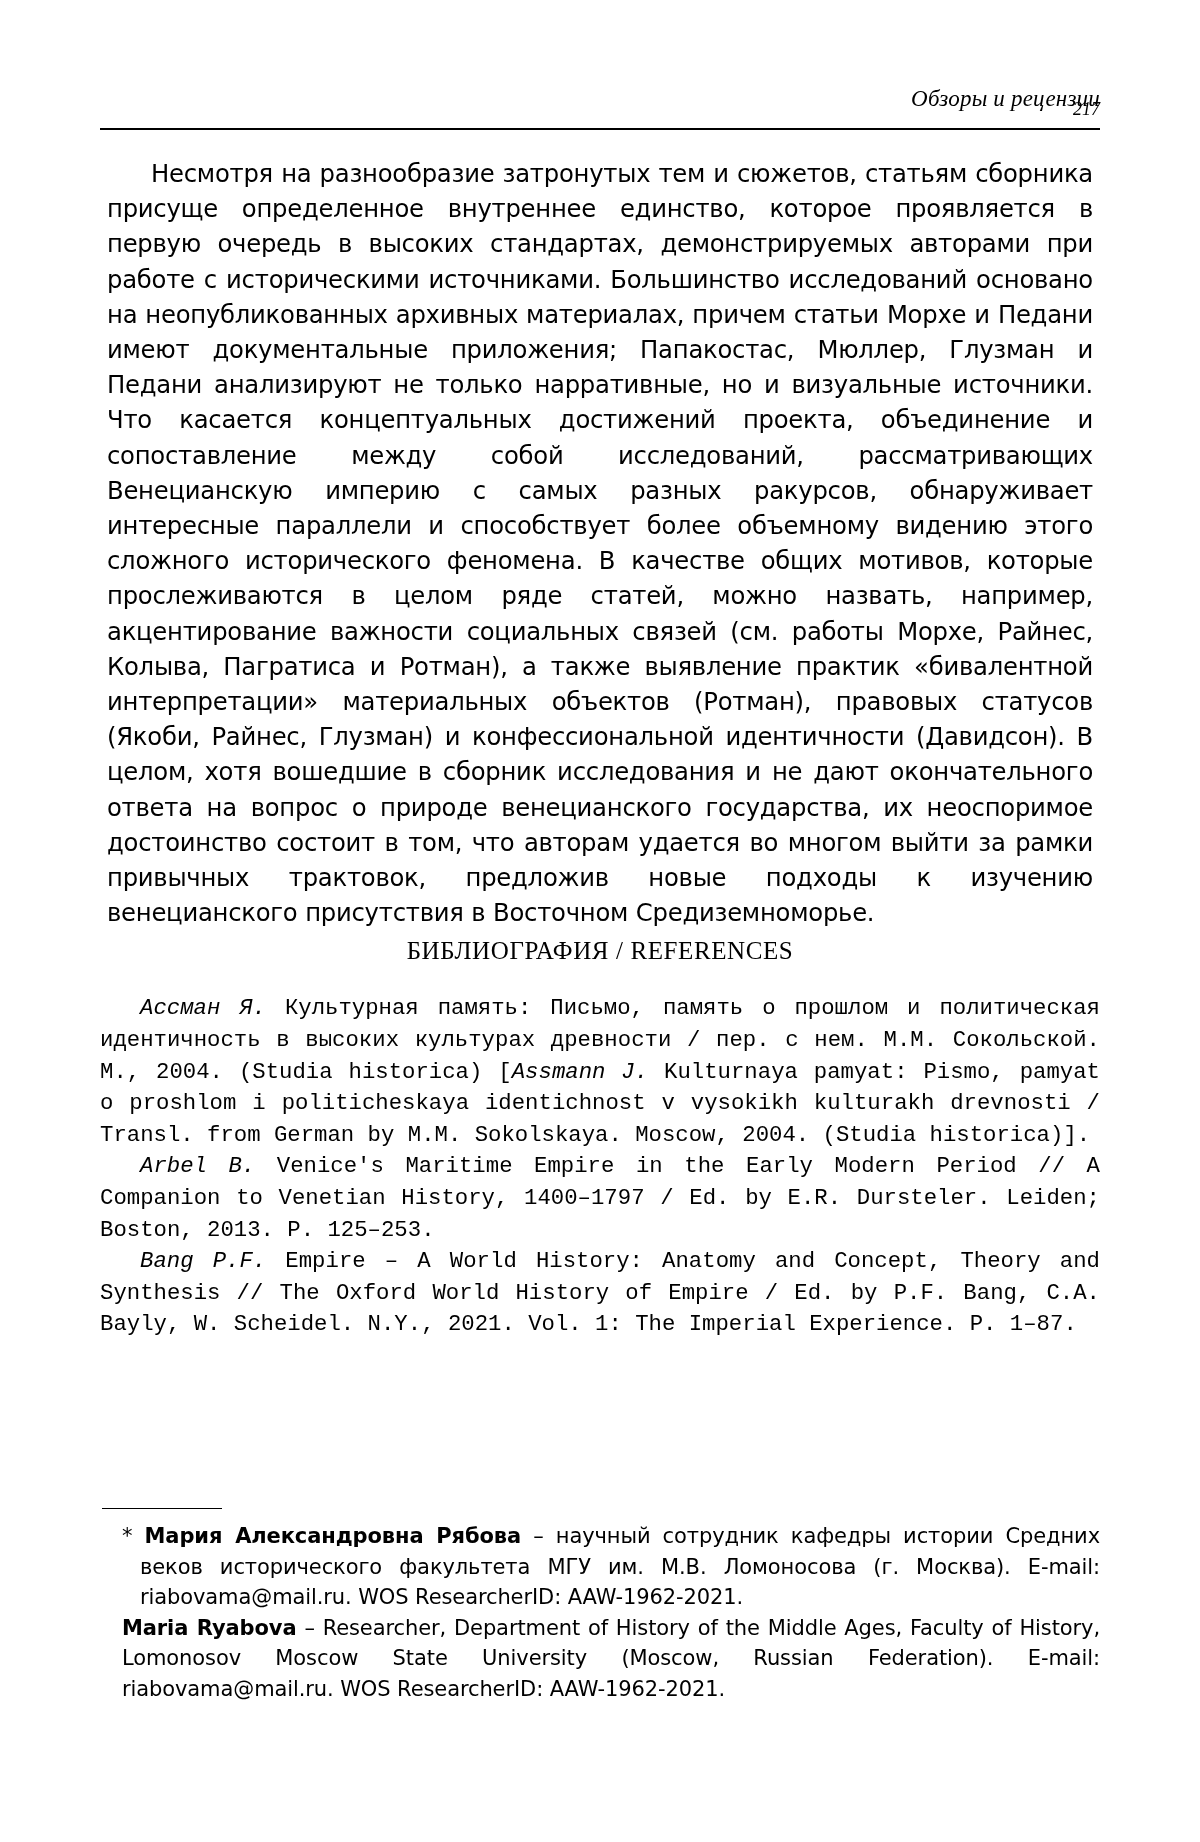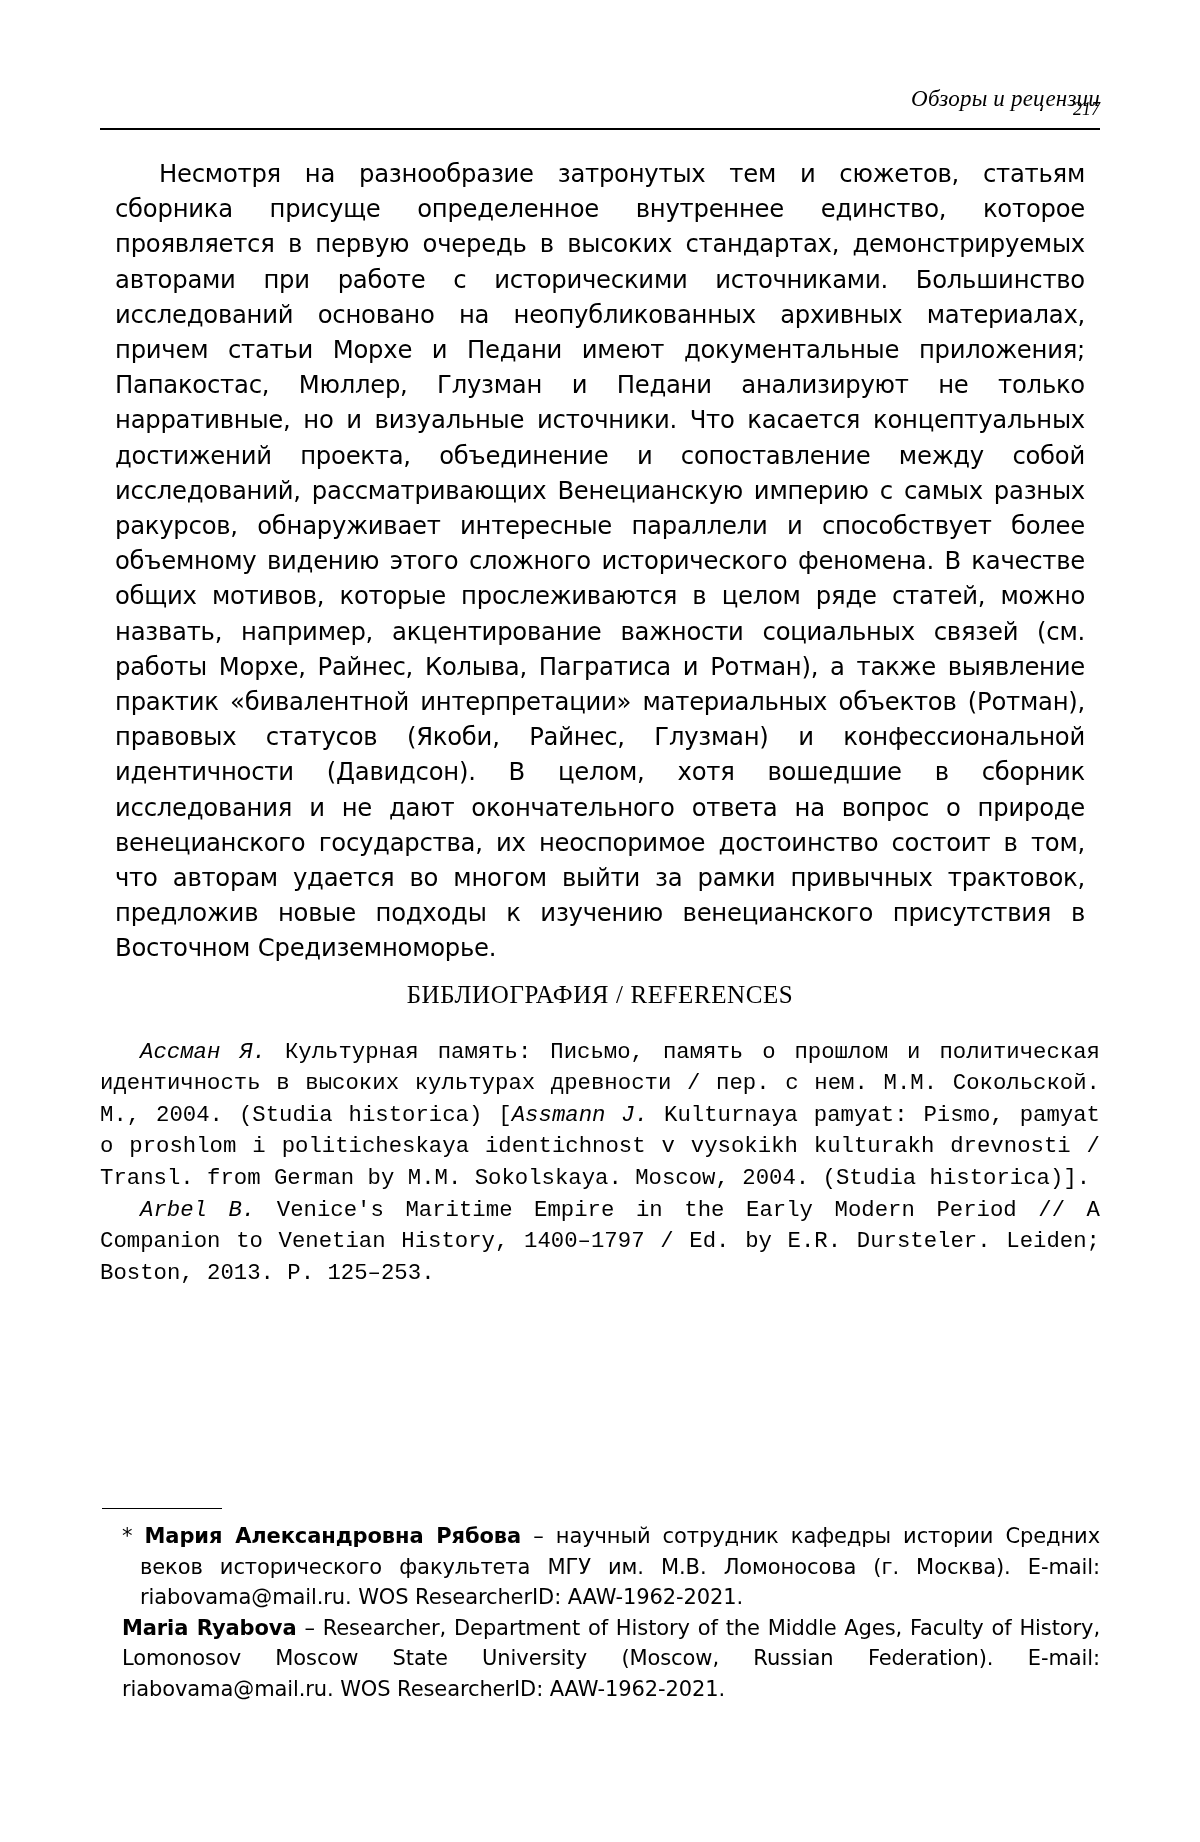--- a/index.html
+++ b/index.html
@@ -56,21 +56,21 @@
     margin-bottom: 26px;
   }
 
   
   .body-par {
     font-size: 24.3px;
     line-height: 35.2px;
     text-align: justify;
     text-justify: inter-word;
     text-indent: 44px;
-    margin: 15px;
+    margin: 7px;
     hyphens: manual;
     font-family: "DejaVu Sans", sans-serif;
     letter-spacing: -0.25px;
     word-spacing: 0.2px;
   }
   .signature {
     text-align: right;
     font-style: italic;
     font-size: 24px;
     margin-top: 20px;
@@ -144,20 +144,23 @@
 
     <p class="ref">
       <i>Ассман Я.</i><span> Культурная память: Письмо, память о прошлом и политическая идентичность в высоких культурах древности / пер. с нем. М.М. Сокольской. М., 2004. (Studia historica) [</span><i>Assmann J.</i><span> Kulturnaya pamyat: Pismo, pamyat o proshlom i politicheskaya identichnost v vysokikh kulturakh drevnosti / Transl. from German by M.M. Sokolskaya. Moscow, 2004. (Studia historica)].</span>
     </p>
 
 
     <p class="ref">
       <i>Arbel B.</i><span> Venice's Maritime Empire in the Early Modern Period // A Companion to Venetian History, 1400–1797 / Ed. by E.R. Dursteler. Leiden; Boston, 2013. P. 125–253.</span>
     </p>
 
+    <p class="ref">
+      <i>Bang P.F.</i><span> Empire – A World History: Anatomy and Concept, Theory and Synthesis // The Oxford World History of Empire / Ed. by P.F. Bang, C.A. Bayly, W. Scheidel. N.Y., 2021. Vol. 1: The Imperial Experience. P. 1–87.</span>
+    </p>
 
   </div>
 
   <div class="footnote-wrap">
     <div class="footnote-rule"></div>
     <p class="fn-par">
       <span>*</span>
       <b>Мария Александровна Рябова</b><span> – научный сотрудник кафедры истории Средних веков исторического факультета МГУ им. М.В. Ломоносова (г. Москва). E-mail: riabovama@mail.ru. WOS ResearcherID: AAW-1962-2021.</span>
     </p>
     <p class="fn-par second">

